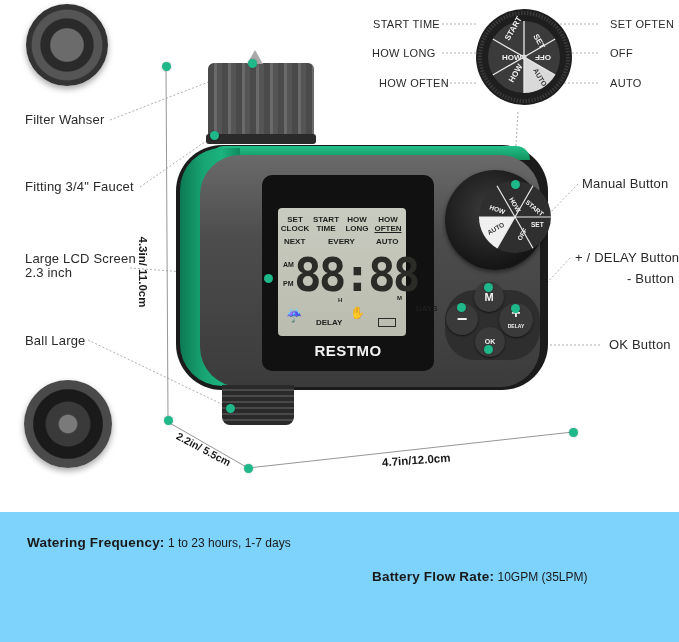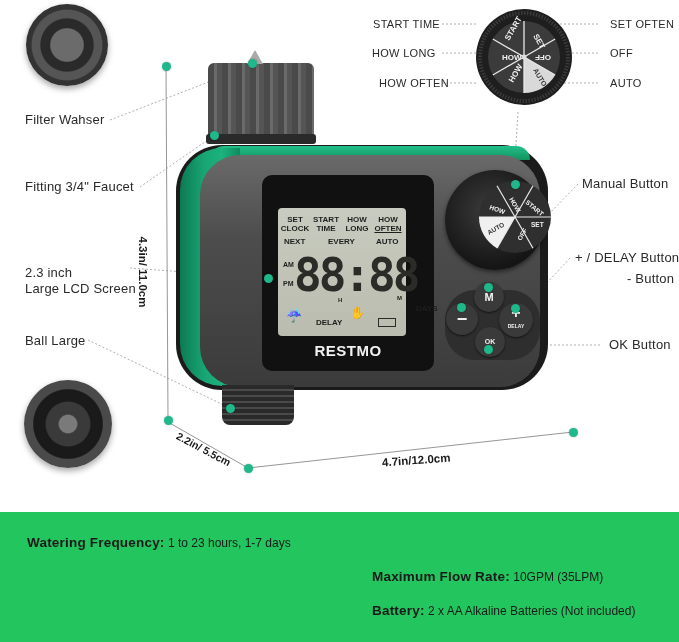--- a/index.html
+++ b/index.html
@@ -18,21 +18,21 @@
   .lcd { position: absolute; left: 278px; top: 208px; width: 128px; height: 128px; border-radius: 4px; background: linear-gradient(180deg,#c8cbbf,#b9bcae); font-family: "Liberation Sans", sans-serif; font-weight: bold; color: #1e1f1d; }
   .lcd .t { position: absolute; font-size: 8px; line-height: 8px; text-align: center; }
   .seg { position: absolute; font-family: "DejaVu Sans Mono", monospace; font-size: 46px; line-height: 46px; color: #2b2c28; letter-spacing: -3px; font-weight: bold; }
   .brand { position: absolute; left: 262px; top: 342px; width: 172px; text-align: center; color: #f2f2f2; font-weight: bold; font-size: 15px; letter-spacing: 0.5px; }
   .knob { position: absolute; left: 445px; top: 170px; width: 100px; height: 100px; border-radius: 50%; background: radial-gradient(circle at 45% 40%,#3c3c3c,#151515 70%); box-shadow: 0 2px 4px rgba(0,0,0,0.5); }
   .btn-pad { position: absolute; border-radius: 50%; background: #3a3a3a; box-shadow: 0 1px 2px rgba(0,0,0,0.6); color: #f2f2f2; font-weight: bold; text-align: center; }
   .faucet { position: absolute; left: 208px; top: 63px; width: 106px; height: 76px; border-radius: 6px 6px 4px 4px; background: repeating-linear-gradient(90deg,#4a4a4a 0 6px,#6a6a6a 6px 9px,#555 9px 14px); }
   .faucet-rim { position: absolute; left: 206px; top: 134px; width: 110px; height: 10px; border-radius: 3px; background: #2a2a2a; }
   .outlet { position: absolute; left: 222px; top: 385px; width: 72px; height: 40px; border-radius: 0 0 8px 8px; background: repeating-linear-gradient(180deg,#2a2a2a 0 4px,#4a4a4a 4px 6px); }
   .washer { position: absolute; border-radius: 50%; }
-  .specs { position: absolute; left: 0; top: 512px; width: 679px; height: 130px; background: #22c55e; }
+  .specs { position: absolute; left: 0; top: 512px; width: 679px; height: 130px; background: #7dd3fc; }
   .spec { position: absolute; font-size: 12px; color: #1a1a1a; white-space: nowrap; }
   .spec b { font-size: 13.5px; font-weight: bold; letter-spacing: 0.2px; }
   .dim { position: absolute; font-size: 11.5px; font-weight: bold; color: #1a1a1a; white-space: nowrap; }
 </style>
 </head>
 <body>
 
 <svg class="overlay" width="679" height="642">
   <g stroke="#9a9a9a" stroke-width="0.8" stroke-dasharray="2,2" fill="none">
     <line x1="110" y1="120" x2="250" y2="66"></line>
@@ -56,21 +56,21 @@
     <line x1="248" y1="468" x2="573" y2="432"></line>
   </g>
 </svg>
 
 <div class="washer" style="left:26px;top:4px;width:82px;height:82px;background:radial-gradient(circle,#6b6b6b 0 28%,#2a2a2a 30% 45%,#555 47% 60%,#333 62% 80%,#555 82%);box-shadow:0 3px 6px rgba(0,0,0,0.35);"></div>
 
 <div class="washer" style="left:24px;top:380px;width:88px;height:88px;background:radial-gradient(circle,#7a7a7a 0 14%,#3a3a3a 16% 35%,#1a1a1a 37% 55%,#4a4a4a 57% 80%,#2a2a2a 82%);box-shadow:0 3px 6px rgba(0,0,0,0.35);"></div>
 
 <div class="lbl" style="left:25px;top:113px;">Filter Wahser</div>
 <div class="lbl" style="left:25px;top:180px;">Fitting 3/4" Faucet</div>
-<div class="lbl" style="left:25px;top:252px;margin-top:30px;">Large LCD Screen</div>
+<div class="lbl" style="left:25px;top:252px;">Large LCD Screen</div>
 <div class="lbl" style="left:25px;top:266px;">2.3 inch</div>
 <div class="lbl" style="left:25px;top:334px;">Ball Large</div>
 
 <div class="dial-lbl" style="left:373px;top:18px;">START TIME</div>
 <div class="dial-lbl" style="left:372px;top:47px;">HOW LONG</div>
 <div class="dial-lbl" style="left:379px;top:77px;">HOW OFTEN</div>
 <div class="dial-lbl" style="left:610px;top:18px;">SET OFTEN</div>
 <div class="dial-lbl" style="left:610px;top:47px;">OFF</div>
 <div class="dial-lbl" style="left:610px;top:77px;">AUTO</div>
 
@@ -178,15 +178,14 @@
 <div class="dot" style="left:457px;top:303px;"></div>
 <div class="dot" style="left:511px;top:304px;"></div>
 <div class="dot" style="left:484px;top:345px;"></div>
 
 <div class="dim" style="left:108px;top:266px;transform:rotate(90deg);">4.3in/ 11.0cm</div>
 <div class="dim" style="left:174px;top:443px;transform:rotate(28deg);font-size:10.5px;">2.2in/ 5.5cm</div>
 <div class="dim" style="left:382px;top:454px;transform:rotate(-4deg);">4.7in/12.0cm</div>
 
 <div class="specs">
   <div class="spec" style="left:27px;top:23px;"><b>Watering Frequency:</b> <span>1 to 23 hours, 1-7 days</span></div>
-  <div class="spec" style="left:372px;top:57px;"><b>Maximum Flow Rate:</b> <span>10GPM (35LPM)</span></div>
-  <div class="spec" style="left:372px;top:91px;"><b>Battery:</b> <span>2 x AA Alkaline Batteries (Not included)</span></div>
+  <div class="spec" style="left:372px;top:57px;"><b>Battery Flow Rate:</b> <span>10GPM (35LPM)</span></div>
 </div>
 
 </body></html>

